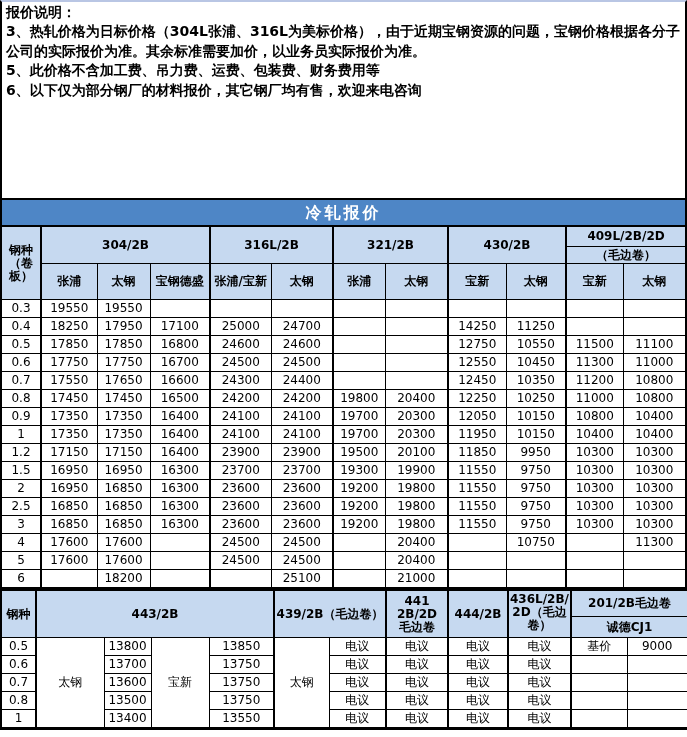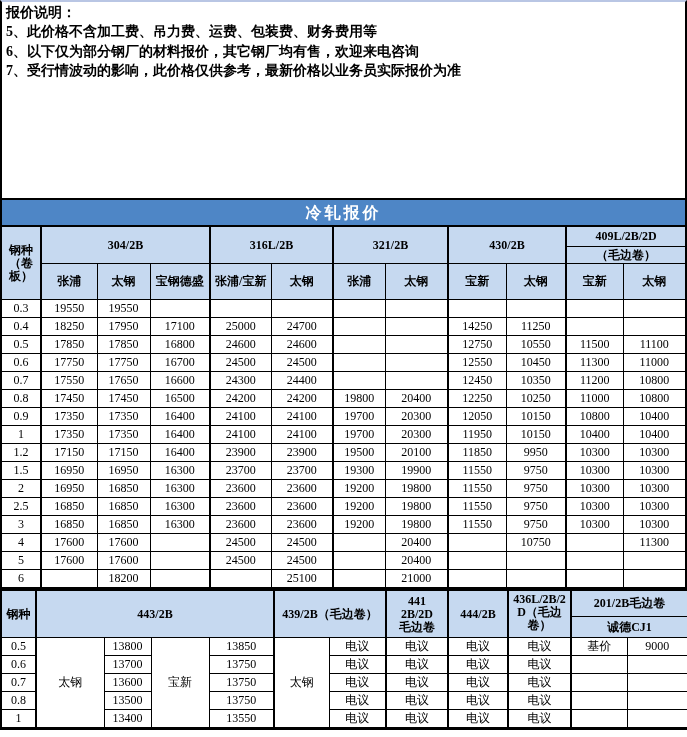--- a/index.html
+++ b/index.html
@@ -1,17 +1,17 @@
 <!DOCTYPE html>
 <html><head>
 <meta charset="utf-8">
 <style>
   html,body{margin:0;padding:0;background:#fff;}
   body{width:687px;color:#000;font-family:"DejaVu Sans","Liberation Sans",sans-serif;}
-  .sheet{width:687px;font-family:Liberation Serif, serif;}
+  .sheet{width:687px;}
 
   
   .notes{
     box-sizing:border-box;
     border:2px solid #000;border-bottom:none;border-top:2px solid #b9c6e4;
     height:198px;overflow:hidden;
     padding:1px 4px 0 4px;
     font-weight:bold;font-size:14px;line-height:19.4px;
   }
   .note-line{white-space:normal;}
@@ -44,23 +44,23 @@
   td.mill{background:#fff;font-weight:normal;}
   .corner{height:72px;}
 </style>
 </head>
 <body>
 
 <div class="sheet">
 
   <div class="notes">
     <div class="note-line">报价说明：</div>
+    <div class="note-line">3、热轧价格为日标价格（304L张浦、316L为美标价格），由于近期宝钢资源的问题，宝钢价格根据各分子公司的实际报价为准。其余标准需要加价，以业务员实际报价为准。</div>
     <div class="note-line">5、此价格不含加工费、吊力费、运费、包装费、财务费用等</div>
     <div class="note-line">6、以下仅为部分钢厂的材料报价，其它钢厂均有售，欢迎来电咨询</div>
-    <div class="note-line">7、受行情波动的影响，此价格仅供参考，最新价格以业务员实际报价为准</div>
   </div>
 
   <table id="main">
     <colgroup>
       <col style="width:40px">
         <col style="width:56px">
         <col style="width:53px">
         <col style="width:60px">
       <col style="width:61px">
         <col style="width:62px">

